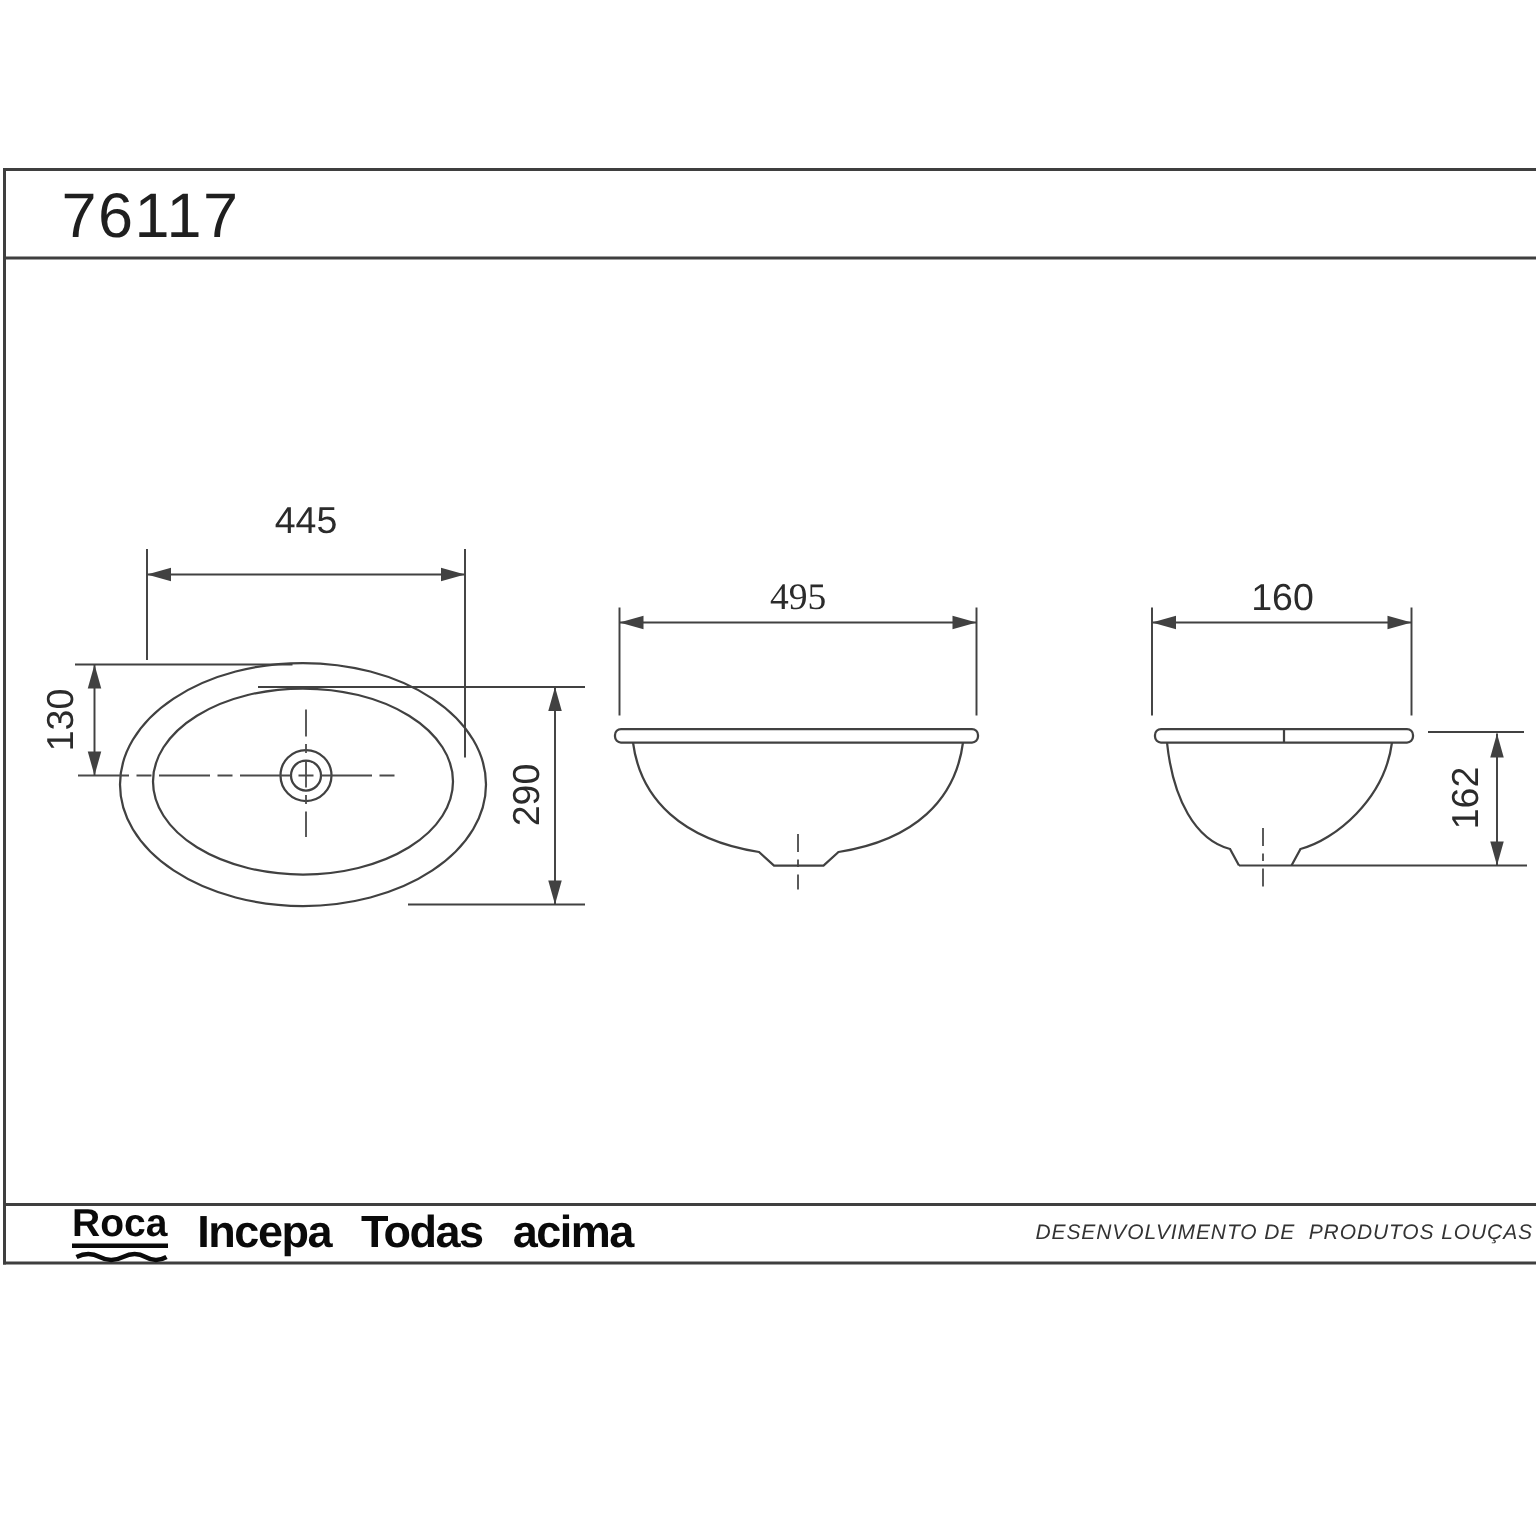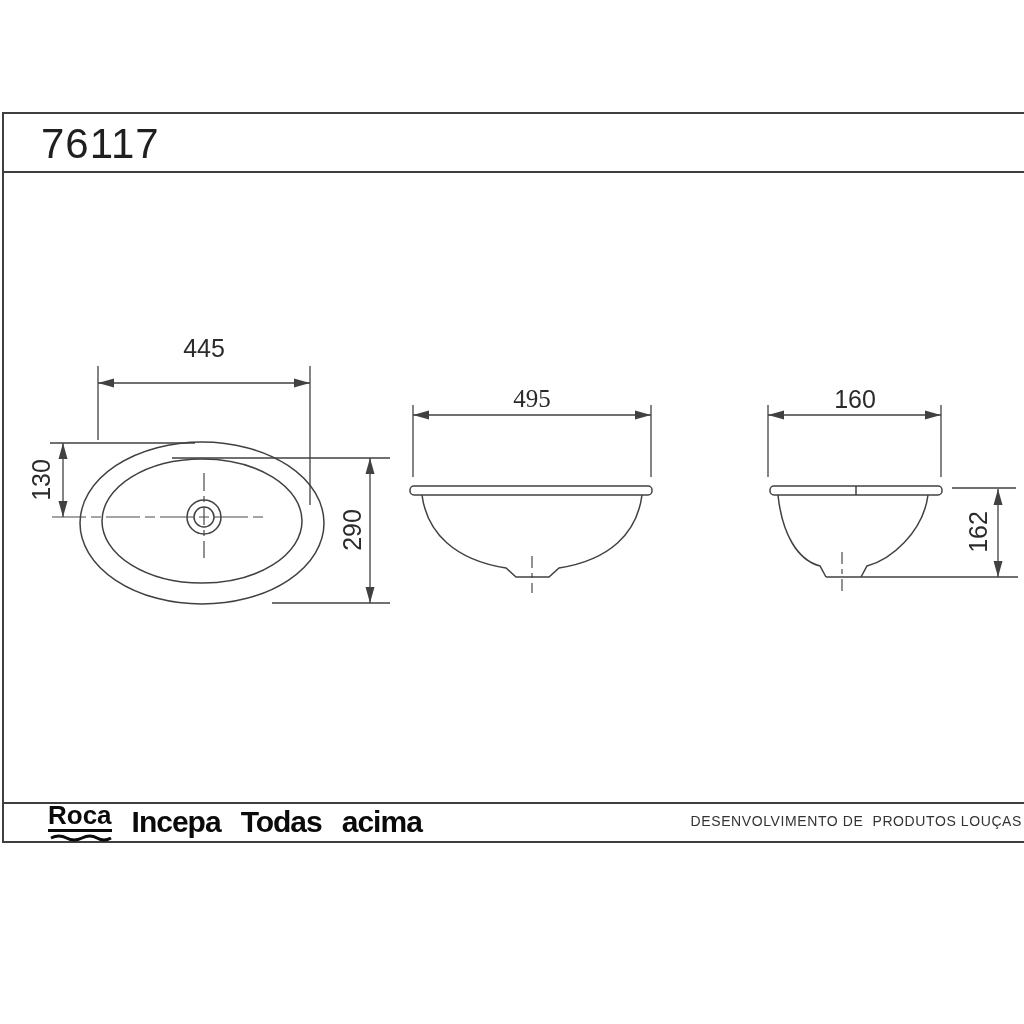--- a/index.html
+++ b/index.html
@@ -29,21 +29,21 @@
   }
   .brand { font-weight:800; font-size:30px; letter-spacing:-1px; color:#0a0a0a; line-height:1; }
   .brand-roca { display:inline-flex; flex-direction:column; align-items:flex-end;margin-left:26px; }
   .brand-roca .roca-text {
     font-weight:800; font-size:26px; letter-spacing:0; color:#0a0a0a;
     border-bottom:3px solid #0a0a0a; padding-bottom:1px; line-height:1;
   }
   .brand-roca svg { margin-top:2px; }
   .dept {
     position:absolute; right:2px; top:813px; font-size:14px; color:#333;
-    letter-spacing:0.6px; white-space:pre;
+    letter-spacing:0.6px; white-space:pre;font-style:italic;
   }
 </style>
 </head>
 <body>
 
 <div class="page">
 
   <div class="line-h" style="top:112px;"></div>
   <div class="line-h" style="top:171px;"></div>
   <div class="line-h" style="top:802px;"></div>

